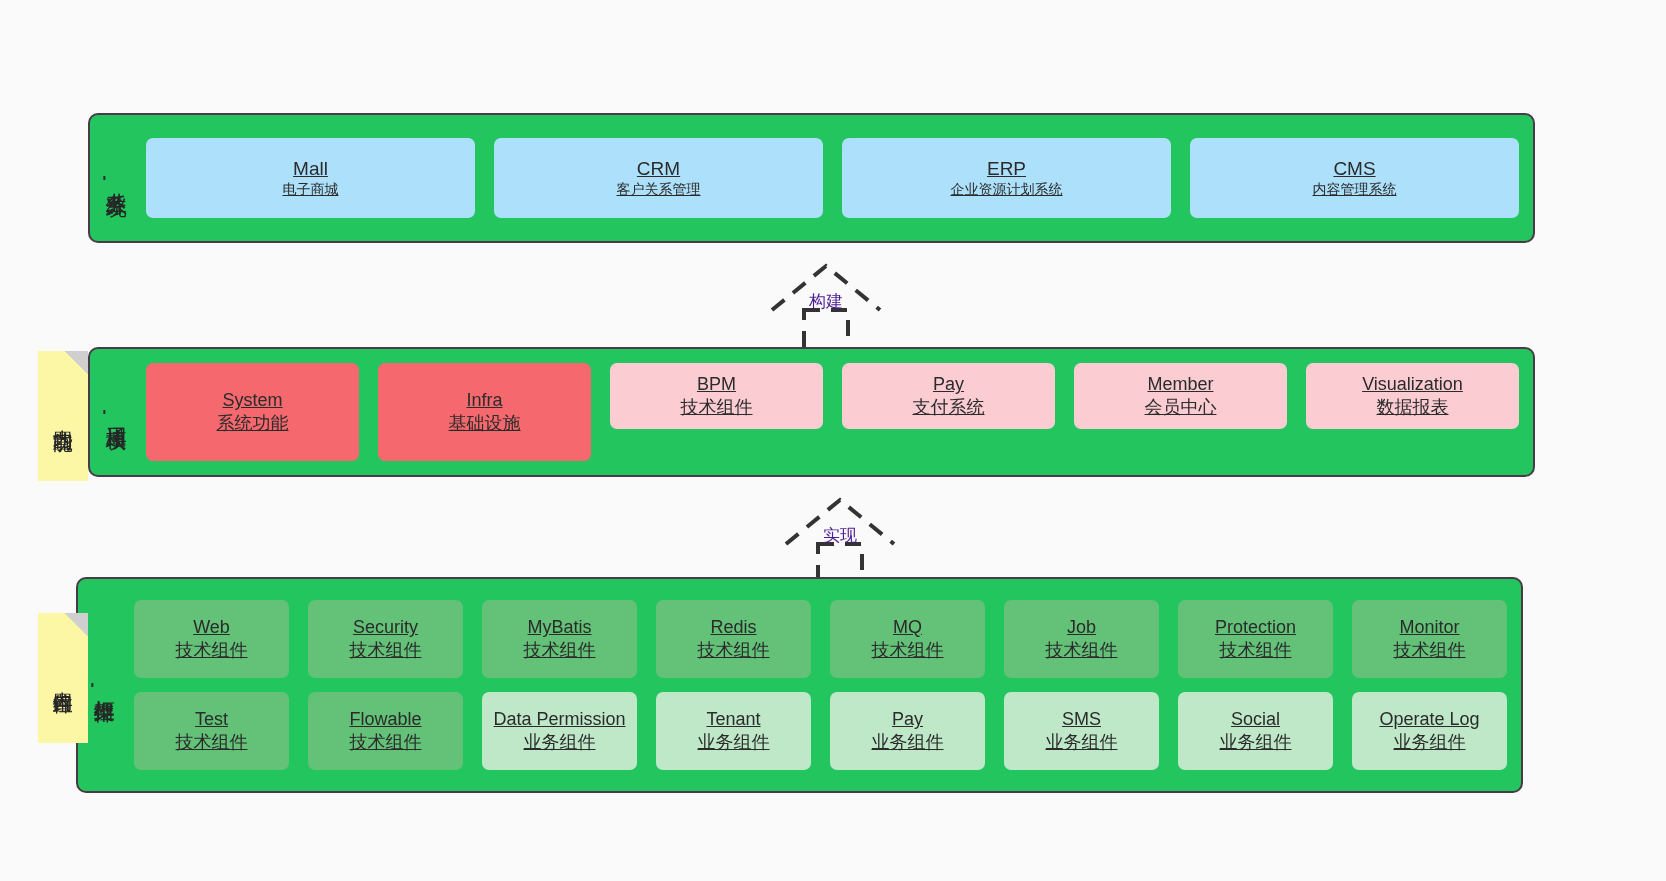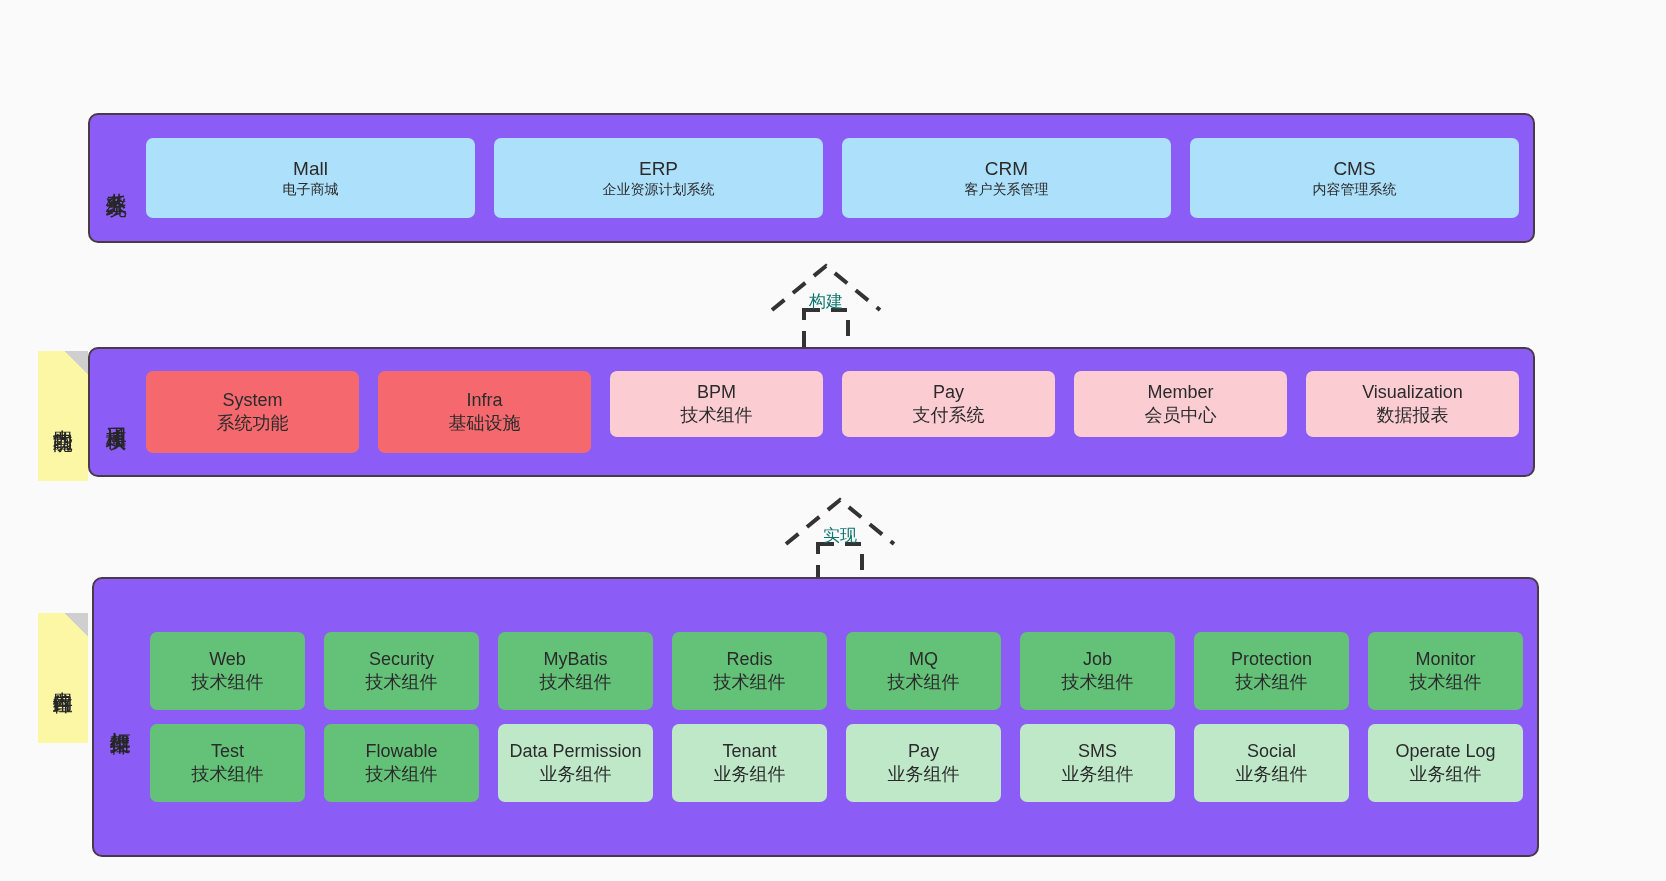--- a/index.html
+++ b/index.html
@@ -17,26 +17,27 @@
   }
 
   .canvas {
     position: absolute;
     inset: 0;
   }
 
   
   .layer {
     position: absolute;
-    background: #8b5cf6;
+    background: #22c55e;
     border: 2px solid #4a3a47;
     border-radius: 10px;
     box-sizing: border-box;
     display: flex;
     align-items: stretch;
+    text-decoration: underline;
   }
 
   .layer-title {
     width: 52px;
     flex: 0 0 52px;
     display: flex;
     align-items: center;
     justify-content: center;
     font-size: 21px;
     line-height: 1.08;
@@ -72,21 +73,21 @@
     justify-content: center;
     text-align: center;
     box-sizing: border-box;
     padding: 4px 6px;
     line-height: 1.26;
   }
   .card .t1 { font-size: 19px; }
   .card .t2 { font-size: 14px; }
 
   .card-blue  { background: #ade0fb; height: 80px; }
-  .card-red   { background: #f5696e; height: 82px; }
+  .card-red   { background: #f5696e; height: 98px; }
   .card-pink  { background: #fbccd2; height: 66px; }
   .card-green { background: #63c178; height: 78px; }
   .card-lgreen{ background: #bfe8c9; height: 78px; }
 
   .card-green .t1, .card-green .t2,
   .card-lgreen .t1, .card-lgreen .t2,
   .card-red .t1, .card-red .t2,
   .card-pink .t1, .card-pink .t2 { font-size: 18px; }
 
   
@@ -122,48 +123,48 @@
     width: 148px;
     height: 96px;
   }
   .uml-arrow svg { display: block; }
   .uml-arrow .arrow-label {
     position: absolute;
     left: 0; right: 0;
     top: 32px;
     text-align: center;
     font-size: 17px;
-    color: #0f766e;
+    color: #4c1d95;
     pointer-events: none;
   }
 </style>
 </head>
 <body>
 
 <div class="canvas">
 
   <div class="layer" style="left:88px; top:113px; width:1447px; height:130px;">
     <div class="layer-title">业务系统</div>
     <div class="layer-body">
       <div class="row">
 
         <div class="card card-blue">
           <span class="t1">Mall</span>
           <span class="t2">电子商城</span>
         </div>
 
 
         <div class="card card-blue">
+          <span class="t1">CRM</span>
+          <span class="t2">客户关系管理</span>
+        </div>
+
+        <div class="card card-blue">
           <span class="t1">ERP</span>
           <span class="t2">企业资源计划系统</span>
-        </div>
-
-        <div class="card card-blue">
-          <span class="t1">CRM</span>
-          <span class="t2">客户关系管理</span>
         </div>
 
         <div class="card card-blue">
           <span class="t1">CMS</span>
           <span class="t2">内容管理系统</span>
         </div>
 
 
       </div>
     </div>
@@ -227,21 +228,21 @@
       <path d="M 52 52 L 96 52 L 96 94 L 52 94 Z" fill="none" stroke="#333" stroke-width="4" stroke-dasharray="16 11"></path>
     </svg>
     <div class="arrow-label">实现</div>
   </div>
 
   <div class="note" style="left:38px; top:613px; width:50px; height:130px;">
     <span class="fold"></span>
     <span>内置组件</span>
   </div>
 
-  <div class="layer" style="left:92px; top:577px; width:1447px; height:280px;">
+  <div class="layer" style="left:76px; top:577px; width:1447px; height:216px;">
     <div class="layer-title">框架组件</div>
     <div class="layer-body">
 
       <div class="row">
         <div class="card card-green">
           <span class="t1">Web</span>
           <span class="t2">技术组件</span>
         </div>
         <div class="card card-green">
           <span class="t1">Security</span>

